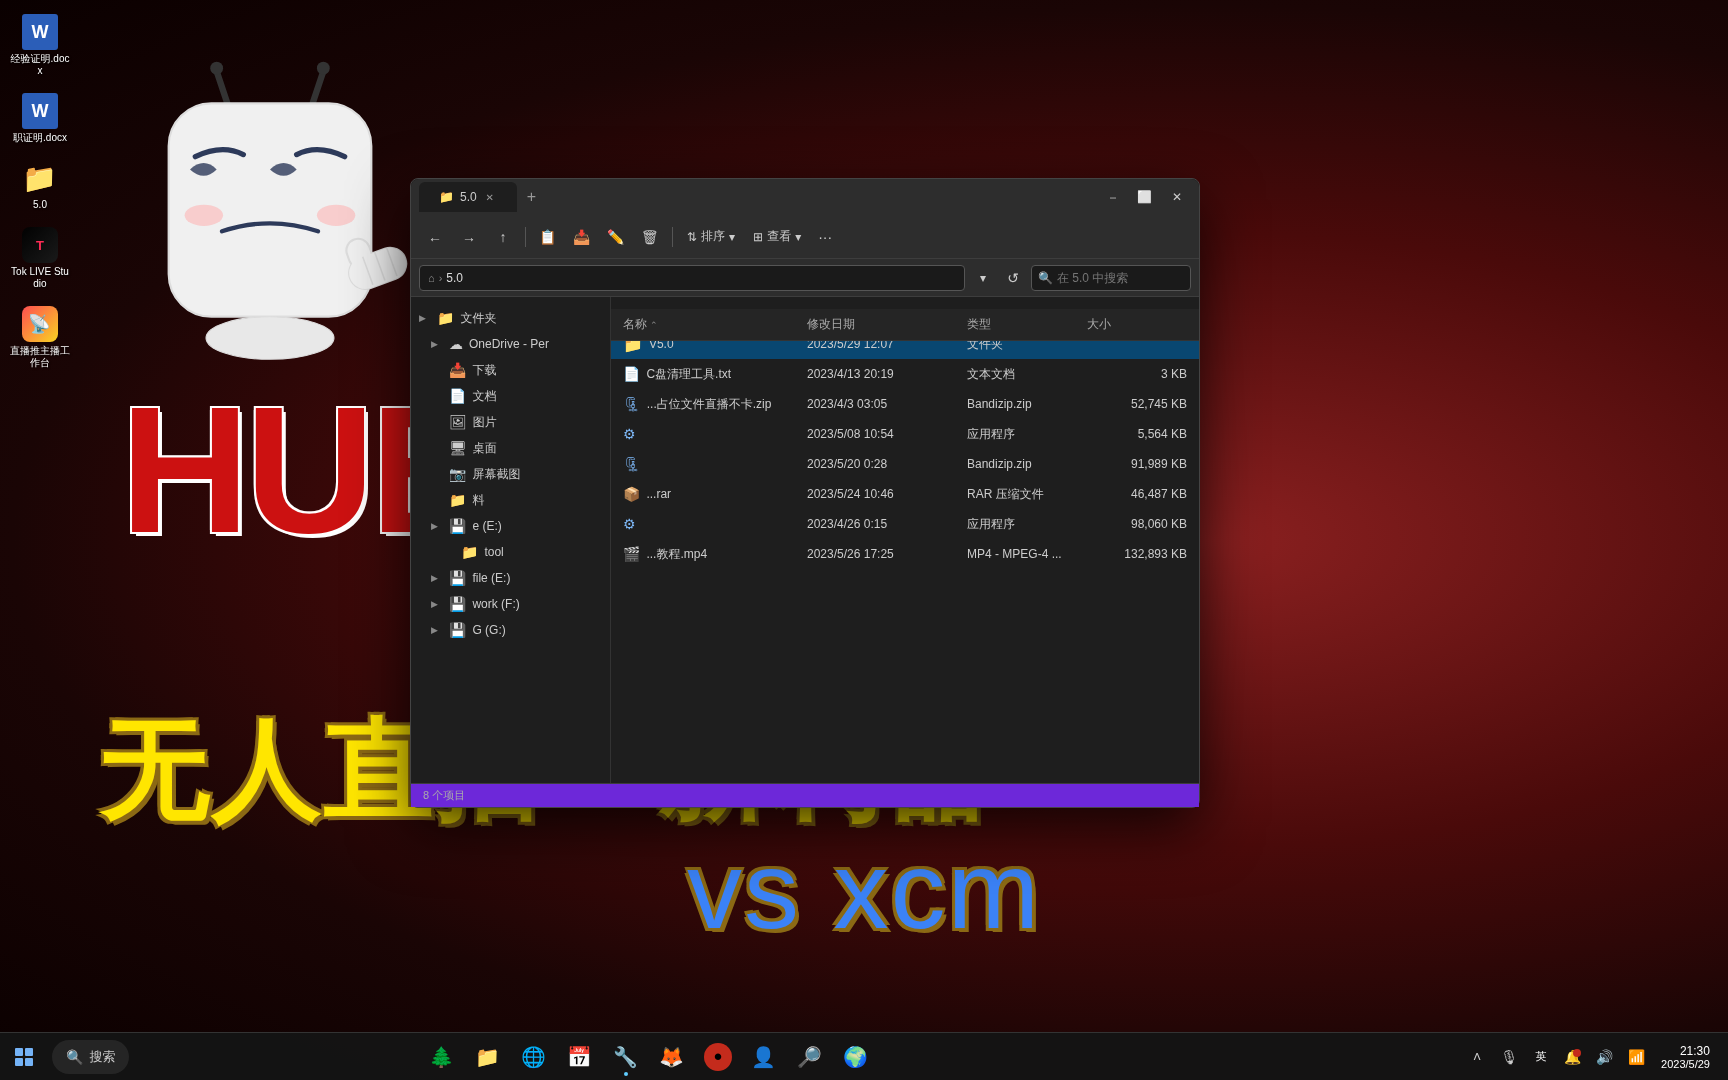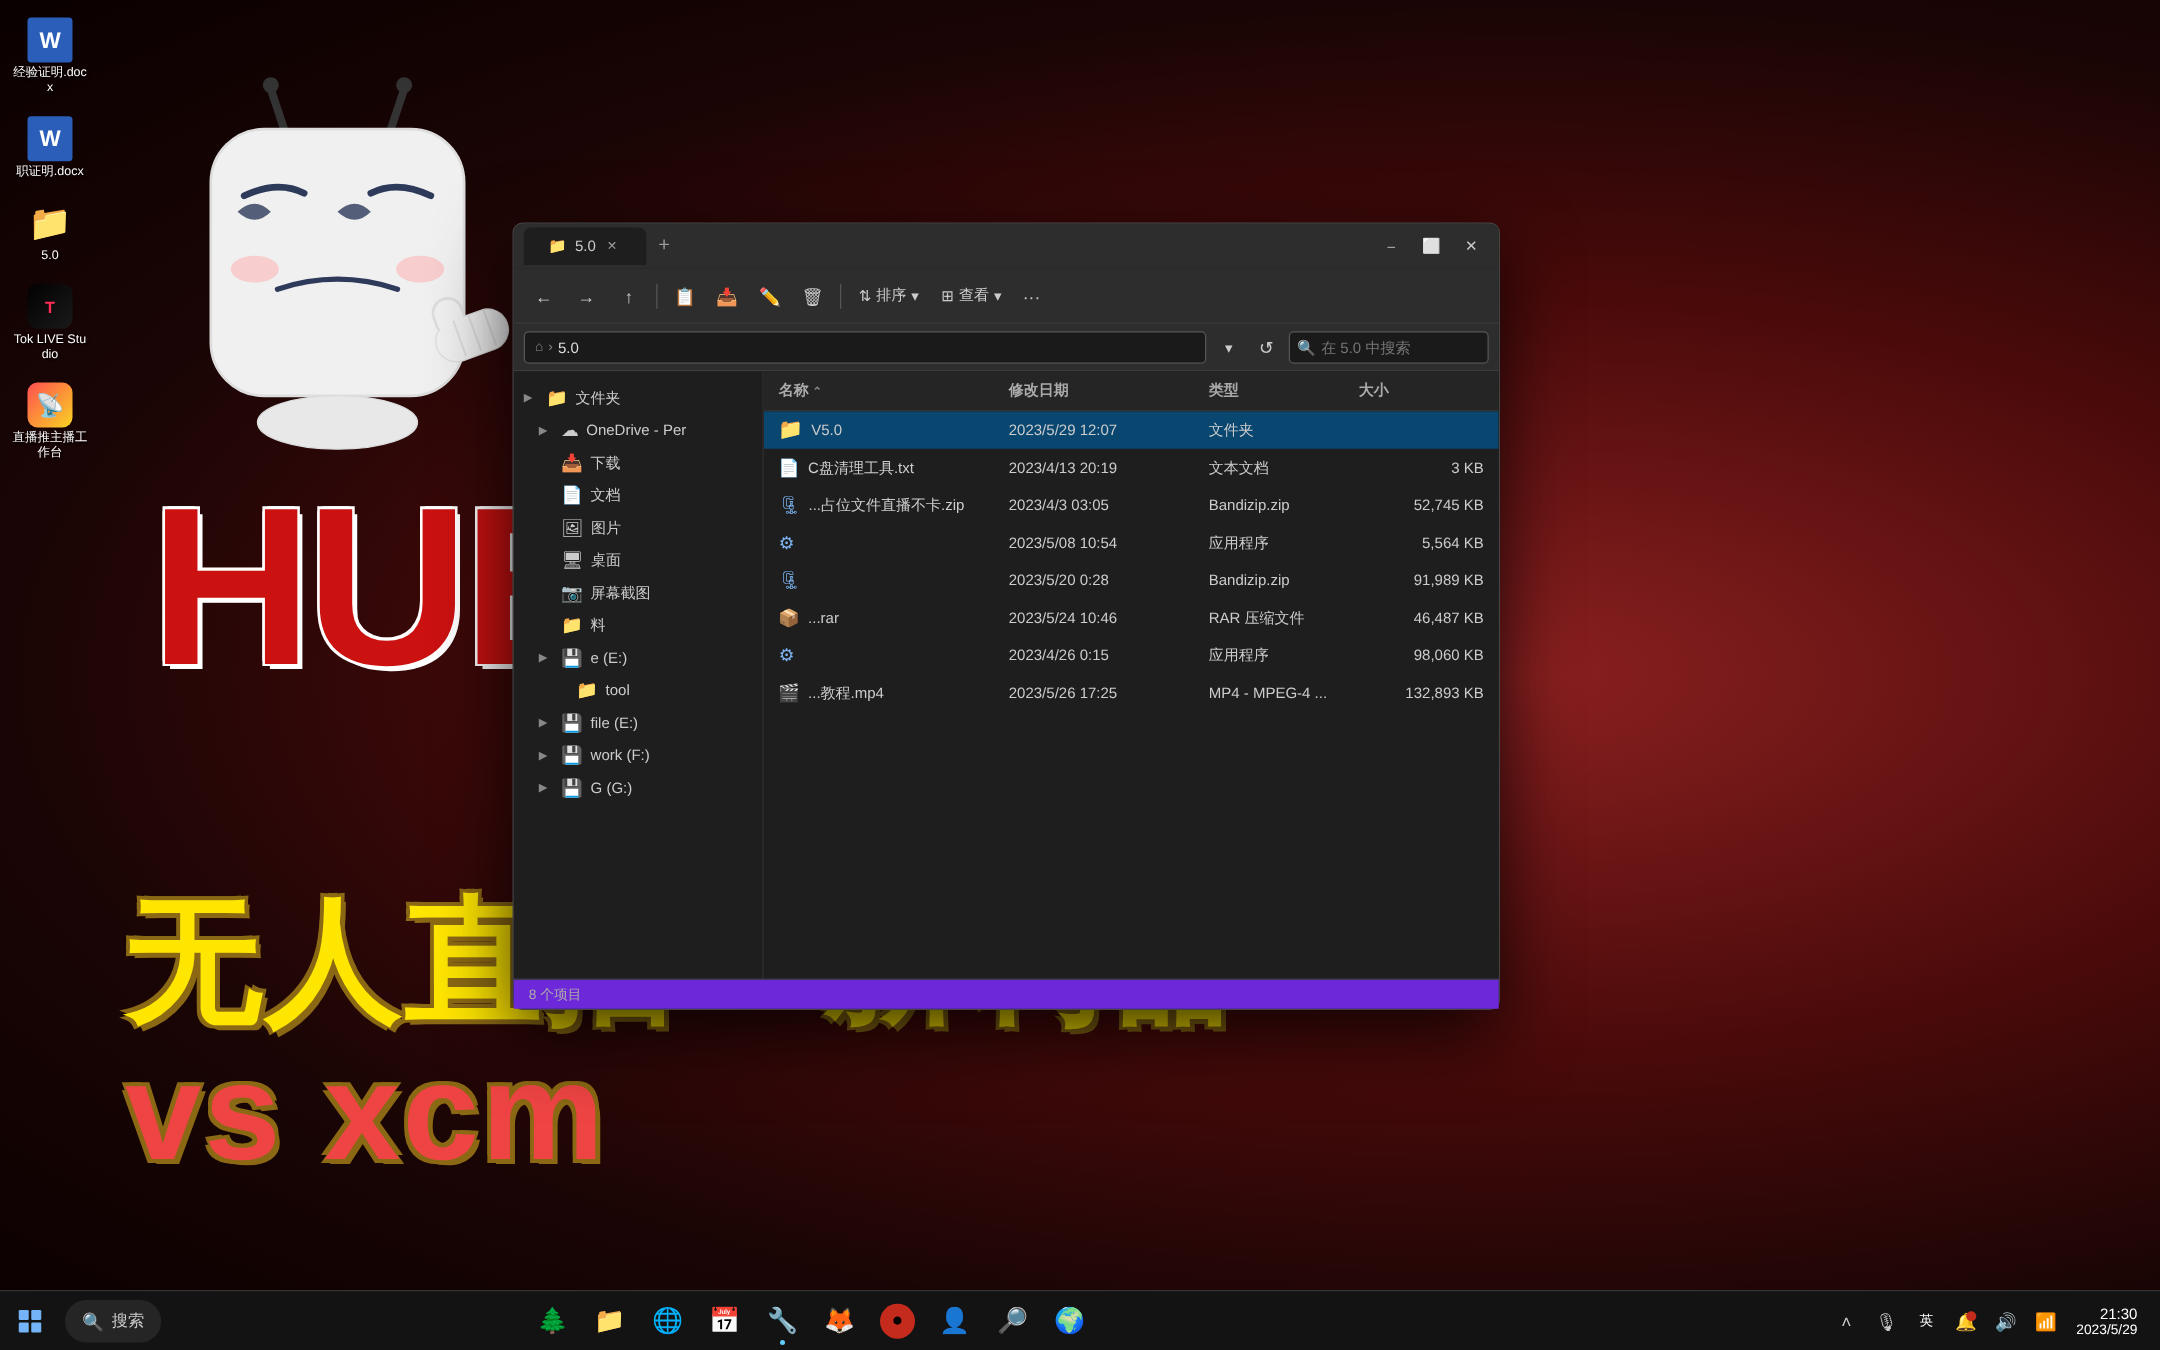--- a/index.html
+++ b/index.html
@@ -142,27 +142,27 @@
       font-size: 110px;
       font-weight: 900;
       color: #FFE600;
       text-shadow: 4px 4px 0 #8B6914, -3px -3px 0 #8B6914, 3px -3px 0 #8B6914, -3px 3px 0 #8B6914;
       letter-spacing: 2px;
       line-height: 1.1;
       display: block;
     }
     .subtitle-line2 {
       font-size: 110px;
-      font-weight: 700;
-      color: #ef4444;
+      font-weight: 400;
+      color: #3b82f6;
       text-shadow: 4px 4px 0 #8B6914, -3px -3px 0 #8B6914, 3px -3px 0 #8B6914, -3px 3px 0 #8B6914;
       letter-spacing: 2px;
       line-height: 1.1;
       display: block;
-      text-align: left;
+      text-align: center;
     }
 
     
     .file-explorer {
       position: absolute;
       top: 178px;
       left: 410px;
       width: 790px;
       height: 630px;
       background: #1e1e1e;
@@ -394,22 +394,21 @@
     }
 
     
     .file-headers {
       display: grid;
       grid-template-columns: 1fr 160px 120px 100px;
       padding: 4px 12px;
       border-bottom: 1px solid #333;
       background: #252525;
       position: sticky;
-      top: 0;
-      font-weight: bold;
+      top: 12px;
     }
     .file-header {
       color: #aaa;
       font-size: 12px;
       cursor: pointer;
       display: flex;
       align-items: center;
       gap: 3px;
       padding: 3px 0;
     }

